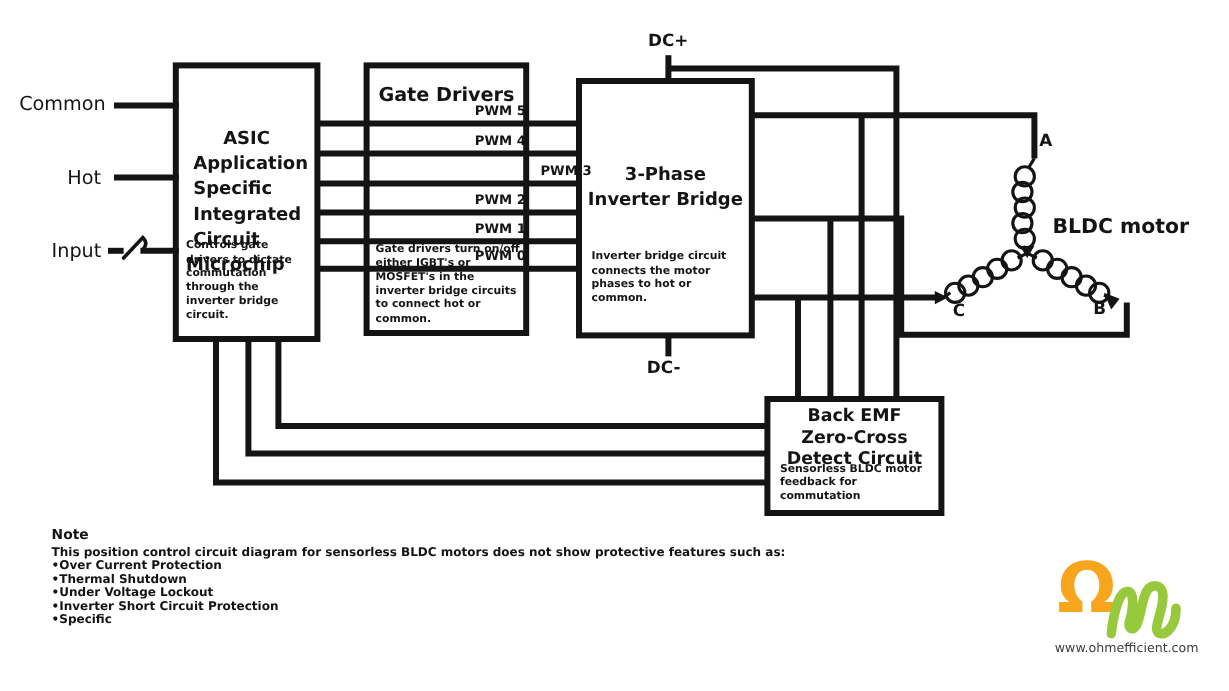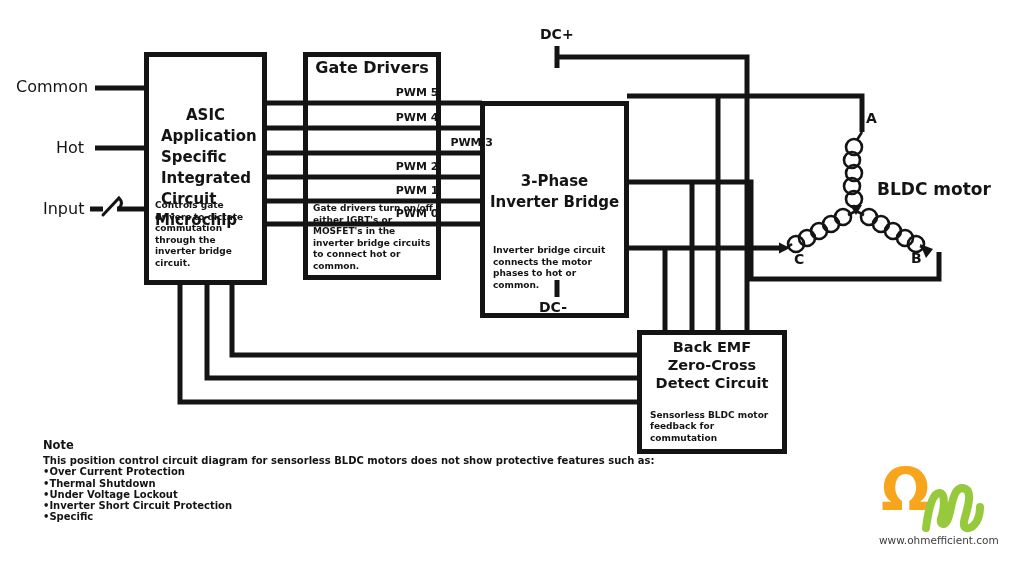--- a/index.html
+++ b/index.html
@@ -39,33 +39,33 @@
       <div class="asic-line">Application</div>
       <div class="asic-line">Specific</div>
       <div class="asic-line">Integrated</div>
       <div class="asic-line">Circuit</div>
       <div class="asic-line indent">Microchip</div>
     </div>
     <div class="box-desc" style="left:6px;right:3px;bottom:11px;">Controls gate drivers to dictate commutation through the inverter bridge circuit.</div>
   </div>
 
   <div class="box" style="left:303px;top:52px;width:138px;height:228px;">
-    <div class="box-title" style="font-size:16px;padding-top:1px;">Gate Drivers</div>
+    <div class="box-title" style="font-size:16px;padding-top:12px;">Gate Drivers</div>
     <div class="box-desc" style="left:5px;right:2px;bottom:3px;">Gate drivers turn on/off either IGBT's or MOSFET's in the inverter bridge circuits to connect hot or common.</div>
   </div>
 
-  <div class="box" style="left:480px;top:65px;width:149px;height:217px;margin-top:36px;">
+  <div class="box" style="left:480px;top:65px;width:149px;height:217px;">
     <div style="padding-top:65px;">
       <div class="box-title" style="font-size:15px;line-height:21px;">3-Phase</div>
       <div class="box-title" style="font-size:15px;line-height:21px;">Inverter Bridge</div>
     </div>
     <div class="box-desc" style="left:8px;right:4px;bottom:22px;">Inverter bridge circuit connects the motor phases to hot or common.</div>
   </div>
 
-  <div class="box" style="left:637px;top:330px;width:150px;height:124px;">
+  <div class="box" style="left:637px;top:330px;width:150px;height:100px;">
     <div style="padding-top:3px;">
       <div class="box-title" style="font-size:14.5px;line-height:18px;">Back EMF</div>
       <div class="box-title" style="font-size:14.5px;line-height:18px;">Zero-Cross</div>
       <div class="box-title" style="font-size:14.5px;line-height:18px;">Detect Circuit</div>
     </div>
     <div class="box-desc" style="left:8px;right:2px;bottom:5px;">Sensorless BLDC motor feedback for commutation</div>
   </div>
 
   <div class="pwm-label" style="left:303px;top:86px;">PWM 5</div>
   <div class="pwm-label" style="left:303px;top:111px;">PWM 4</div>

